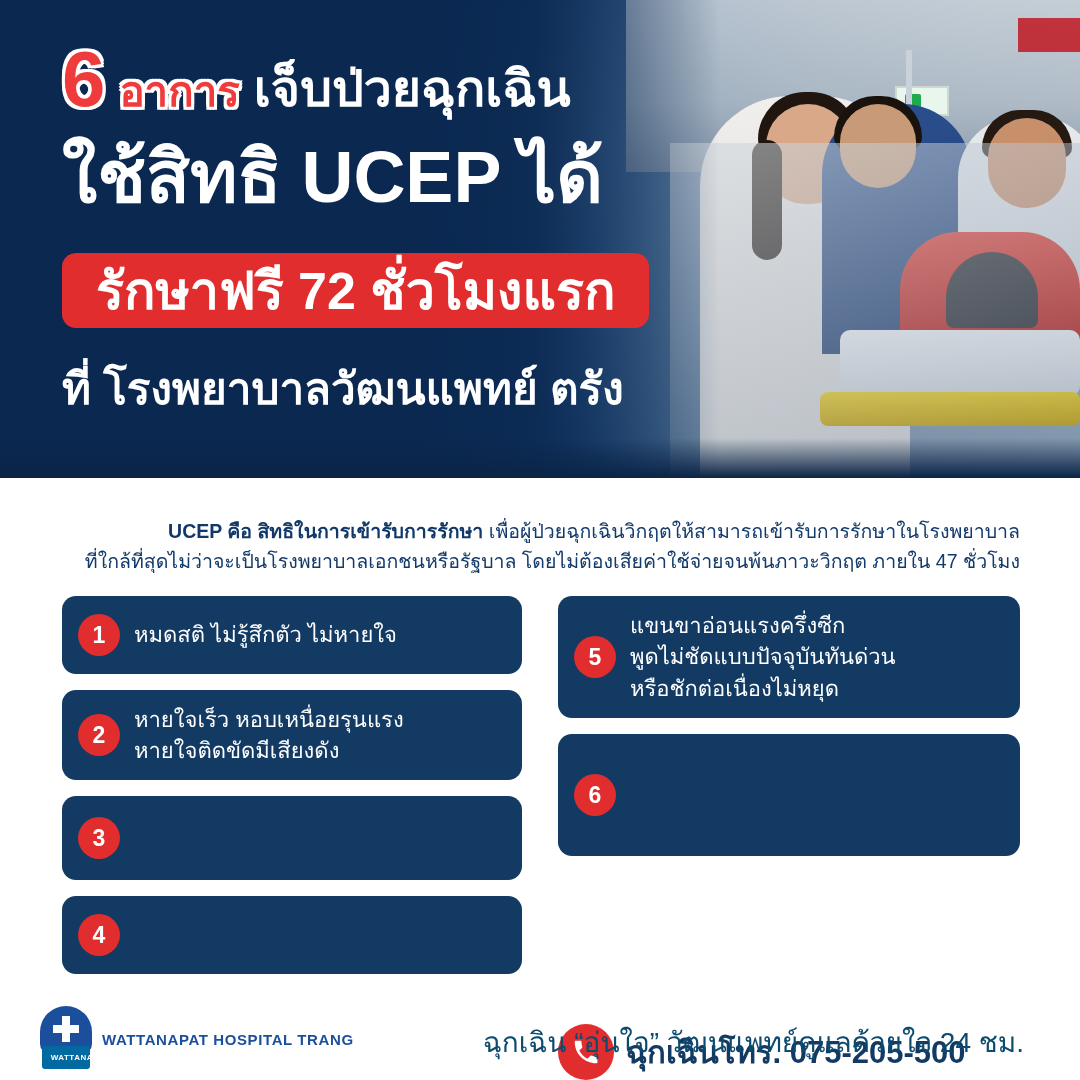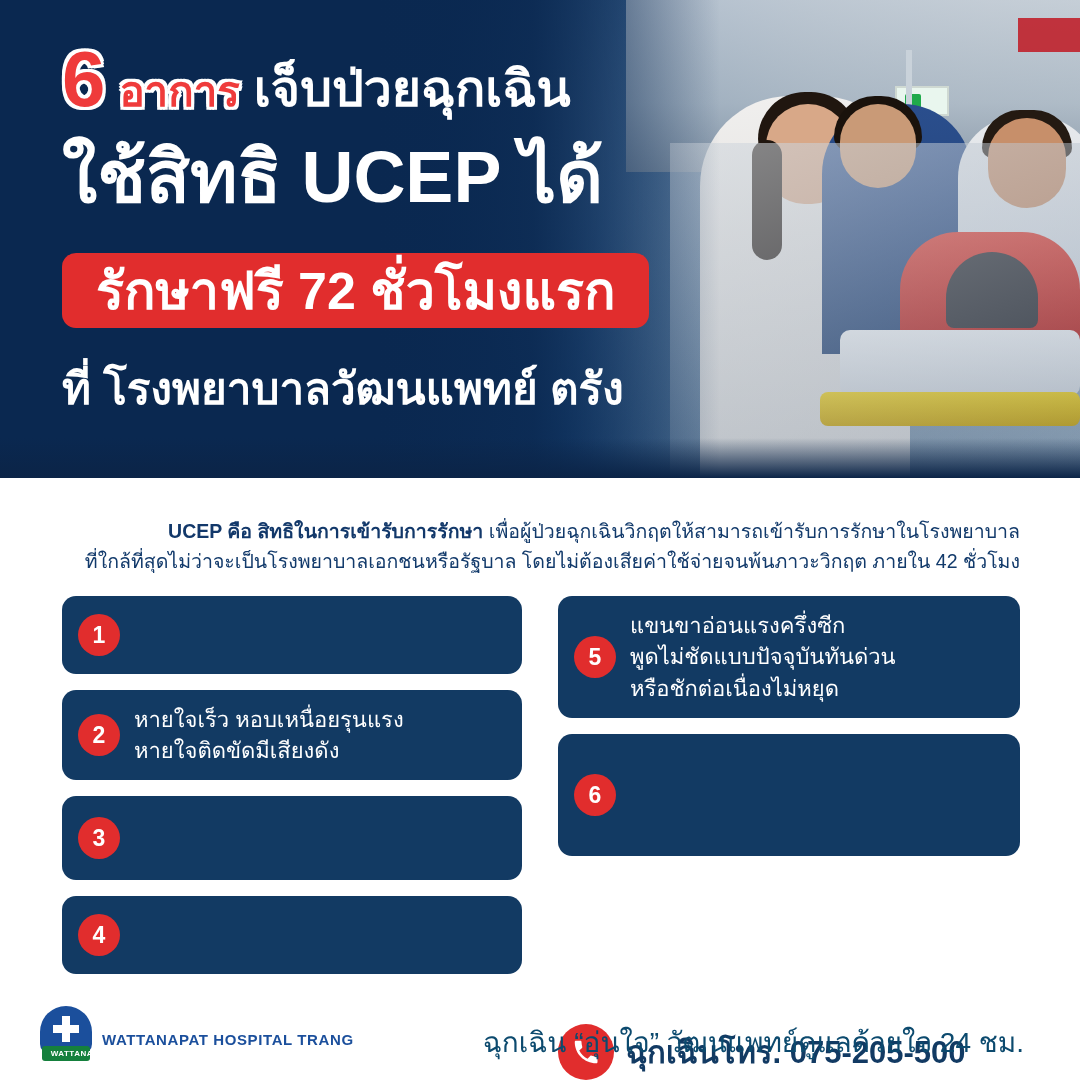--- a/index.html
+++ b/index.html
@@ -253,22 +253,22 @@
     background: #1b4f9c;
     border-radius: 26px 26px 10px 10px;
   }
   .logo-cross-v {
     position: absolute; left: 22px; top: 10px; width: 8px; height: 26px; background: #ffffff;
   }
   .logo-cross-h {
     position: absolute; left: 13px; top: 19px; width: 26px; height: 8px; background: #ffffff;
   }
   .logo-ribbon {
-    position: absolute; left: 2px; top: 40px; width: 48px; height: 15px;
-    background: #15803d; border-radius: 3px;
+    position: absolute; left: 2px; top: 40px; width: 48px; height: 23px;
+    background: #0369a1; border-radius: 3px;
     color: #ffffff; font-size: 8px; font-weight: bold;
     display: flex; align-items: center; justify-content: center; letter-spacing: .5px; padding-left: 28px;
   }
   .logo-text-th { color: #1b4f9c; font-size: 22px; font-weight: bold; line-height: 1.1; }
   .logo-text-en { color: #1b4f9c; font-size: 15px; font-weight: bold; letter-spacing: .6px; margin-top: 11px; }
   .footer-slogan {
     position: absolute; right: 56px; top: 28px;
     color: #0c4a6e; font-size: 28px; white-space: nowrap;
   }
 </style>
@@ -312,28 +312,29 @@
       <div class="line2">ใช้สิทธิ UCEP ได้</div>
       <div class="red-banner">รักษาฟรี 72 ชั่วโมงแรก</div>
       <div class="line4">ที่ โรงพยาบาลวัฒนแพทย์ ตรัง</div>
     </div>
   </div>
 
   <div class="body-area">
 
     <div class="intro">
       <span class="strong">UCEP คือ สิทธิในการเข้ารับการรักษา</span><span> เพื่อผู้ป่วยฉุกเฉินวิกฤตให้สามารถเข้ารับการรักษาในโรงพยาบาล</span><br>
-      <span>ที่ใกล้ที่สุดไม่ว่าจะเป็นโรงพยาบาลเอกชนหรือรัฐบาล โดยไม่ต้องเสียค่าใช้จ่ายจนพ้นภาวะวิกฤต ภายใน 42 ชั่วโมง</span>
+      <span>ที่ใกล้ที่สุดไม่ว่าจะเป็นโรงพยาบาลเอกชนหรือรัฐบาล โดยไม่ต้องเสียค่าใช้จ่ายจนพ้นภาวะวิกฤต ภายใน 47 ชั่วโมง</span>
     </div>
 
     <div class="grid">
 
       <div class="col-left">
         <div class="card card-1">
           <div class="num">1</div>
+          <div class="txt" style="white-space:pre-line">หมดสติ ไม่รู้สึกตัว ไม่หายใจ</div>
         </div>
         <div class="card card-2">
           <div class="num">2</div>
           <div class="txt" style="white-space:pre-line">หายใจเร็ว หอบเหนื่อยรุนแรง
 หายใจติดขัดมีเสียงดัง</div>
         </div>
         <div class="card card-3">
           <div class="num">3</div>
         </div>
         <div class="card card-4">

